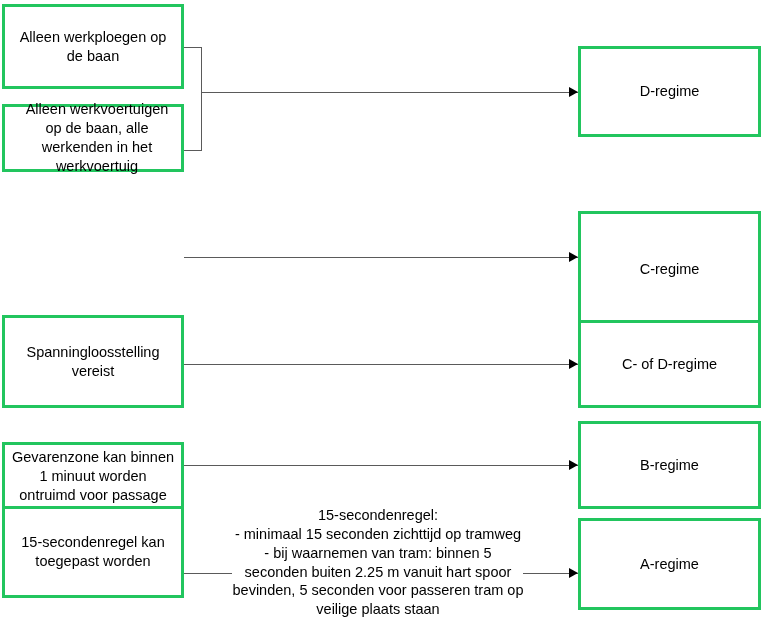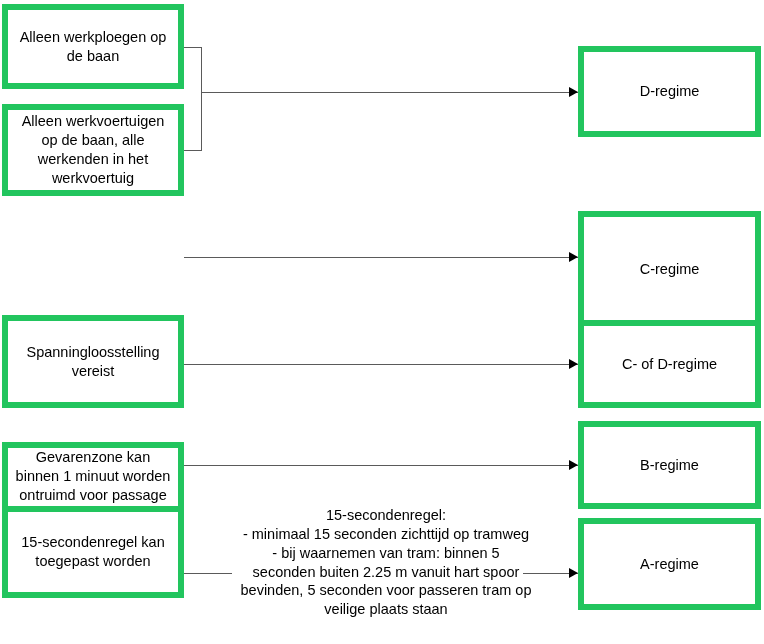--- a/index.html
+++ b/index.html
@@ -14,21 +14,21 @@
   #canvas {
     position: relative;
     width: 764px;
     height: 644px;
     background: #ffffff;
     overflow: hidden;
   }
   .node {
     position: absolute;
     box-sizing: border-box;
-    border: 6px solid #22c55e;
+    border: 3px solid #22c55e;
     background: #ffffff;
     display: flex;
     align-items: center;
     justify-content: center;
     text-align: center;
     font-size: 14.5px;
     line-height: 1.30;
     color: #000000;
     padding: 2px 6px;
   }
@@ -69,21 +69,21 @@
 </style>
 </head>
 <body>
 
 <div id="canvas">
 
   <div class="node left-node" style="top:4px; height:85px;">
     <span class="label">Alleen werkploegen op de baan</span>
   </div>
 
-  <div class="node left-node" style="top:104px; height:92px;">
+  <div class="node left-node" style="top:104px; height:68px;padding-left:14px;">
     <span class="label">Alleen werkvoertuigen op de baan, alle werkenden in het werkvoertuig</span>
   </div>
 
 
   <div class="node left-node" style="top:315px; height:93px;">
     <span class="label">Spanningloosstelling vereist</span>
   </div>
 
   <div class="node left-node" style="top:442px; height:88px;">
     <span class="label">Gevarenzone kan binnen 1 minuut worden ontruimd voor passage tram</span>
@@ -128,17 +128,17 @@
   <div class="hline" style="left:184px; top:364px; width:394px;"></div>
   <div class="arrowhead" style="left:569px; top:359px;"></div>
 
   <div class="hline" style="left:184px; top:465px; width:394px;"></div>
   <div class="arrowhead" style="left:569px; top:460px;"></div>
 
   <div class="hline" style="left:184px; top:573px; width:48px;"></div>
   <div class="hline" style="left:523px; top:573px; width:55px;"></div>
   <div class="arrowhead" style="left:569px; top:568px;"></div>
 
-  <div class="note" style="left:240px; top:506px; width:292px;">15-secondenregel:
+  <div class="note" style="left:232px; top:506px; width:292px;">15-secondenregel:
 - minimaal 15 seconden zichttijd op tramweg
 - bij waarnemen van tram: binnen 5 seconden buiten 2.25 m vanuit hart spoor bevinden, 5 seconden voor passeren tram op veilige plaats staan</div>
 
 </div>
 
 </body></html>

